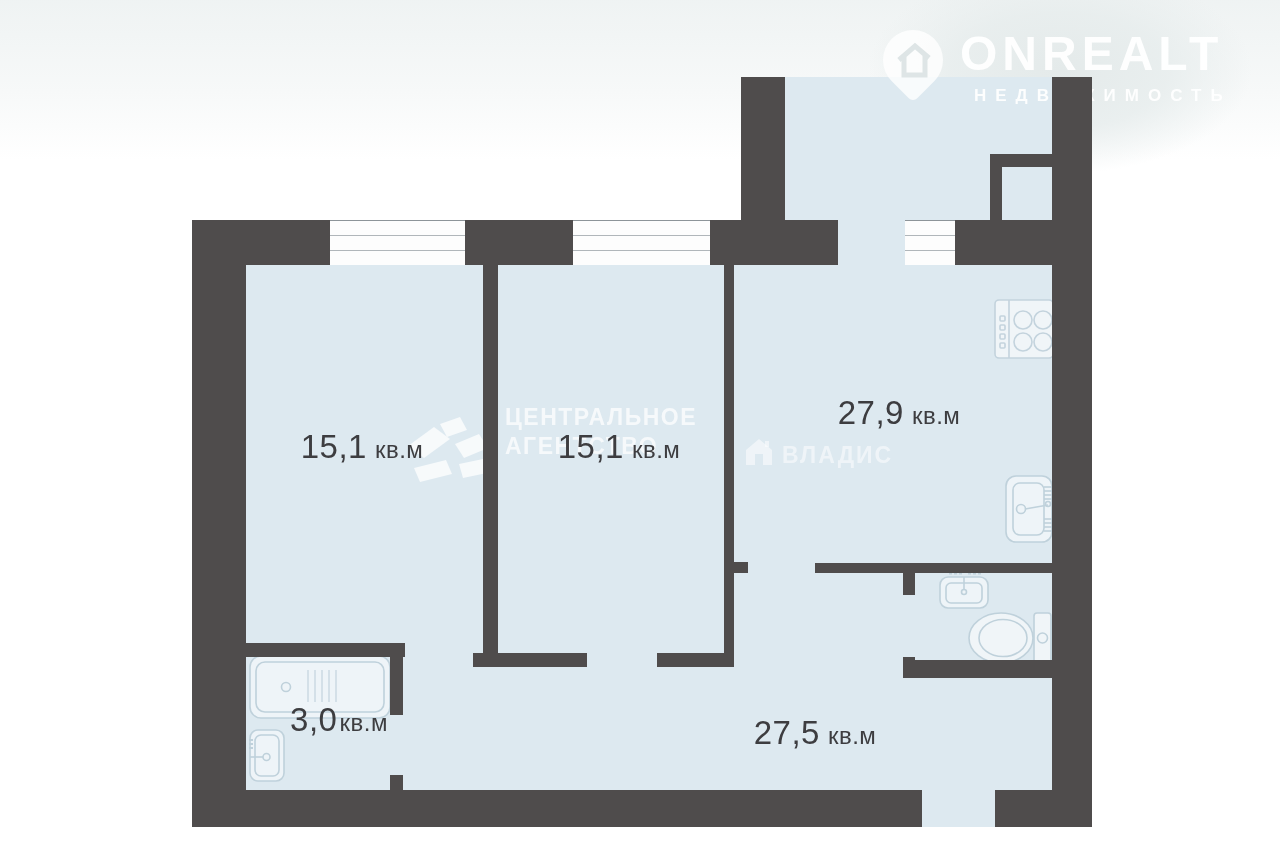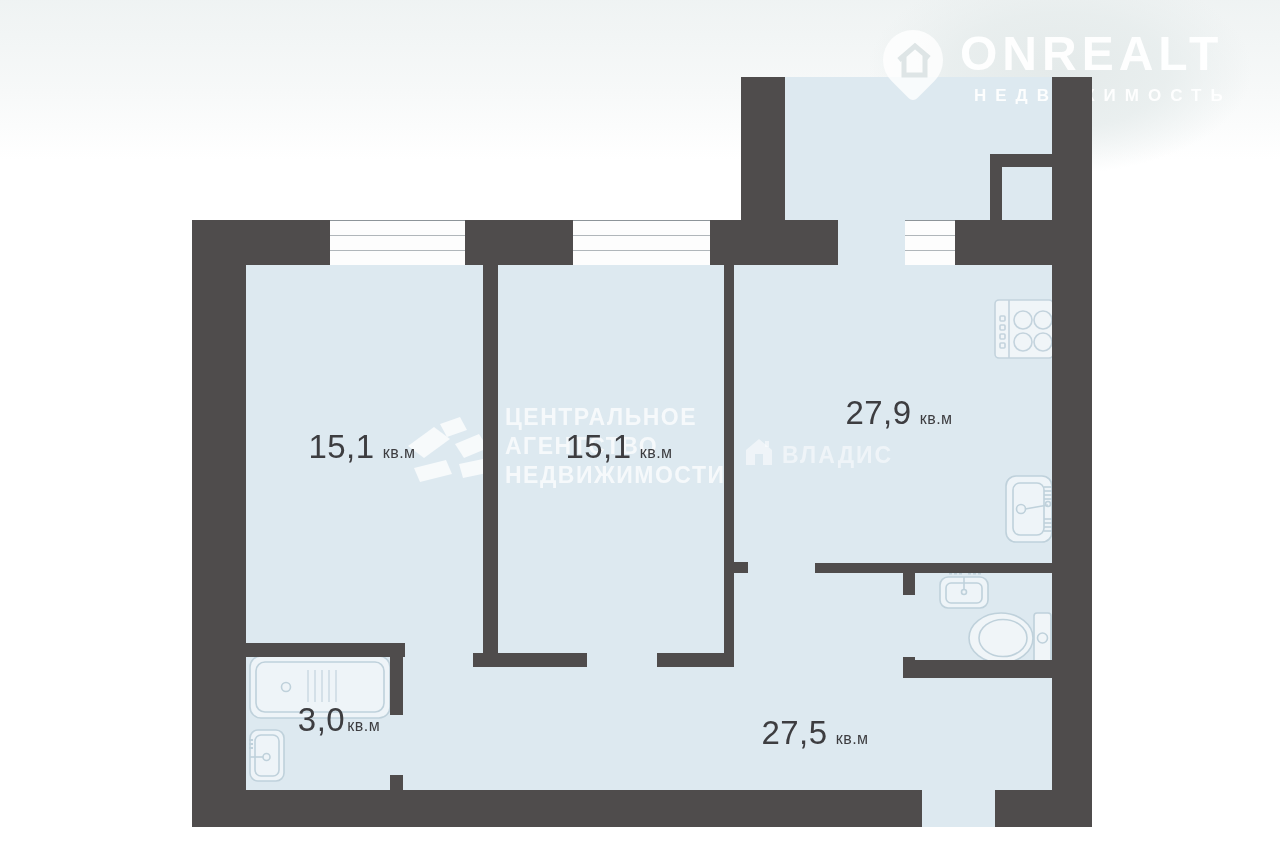--- a/index.html
+++ b/index.html
@@ -24,21 +24,21 @@
   .window::before{top:14px}
   .window::after{top:29px}
   .fixture{position:absolute;z-index:3;}
   .fixture svg{display:block}
   
   .room-label{
     position:absolute;z-index:6;transform:translate(-50%,-50%);
     color:#3d3d40;white-space:nowrap;font-weight:300;letter-spacing:.5px;
   }
   .room-label .num{font-size:33px;}
-  .room-label .unit{font-size:16px;margin-left:8px;}
+  .room-label .unit{font-size:24px;margin-left:8px;}
   .room-label.tight .unit{margin-left:2px;}
   
   .wm{position:absolute;z-index:2;color:rgba(255,255,255,.72);font-weight:bold;}
   .wm-can-text{left:505px;top:403px;font-size:23px;line-height:29px;letter-spacing:1.5px;}
   .wm-can-logo{left:402px;top:416px;}
   .wm-vladis{left:744px;top:437px;display:flex;align-items:center;color:rgba(255,255,255,.52);
     font-size:23px;letter-spacing:2px;}
   .wm-vladis .txt{margin-left:8px;}
   
   .onrealt-name{position:absolute;left:960px;top:26px;z-index:2;font-size:48px;font-weight:bold;
@@ -199,21 +199,20 @@
       <path d="M38 8 L58 1 L65 14 L45 21 Z"></path>
       <path d="M53 28 L77 18 L86 32 L62 42 Z"></path>
       <path d="M12 52 L44 44 L50 58 L18 66 Z"></path>
       <path d="M57 48 L81 43 L85 57 L61 62 Z"></path>
     </g>
   </svg>
 </div>
 <div class="wm wm-can-text">
   <div>ЦЕНТРАЛЬНОЕ</div>
   <div>АГЕНТСТВО</div>
-  <div>НЕДВИЖИМОСТИ</div>
 </div>
 
 <div class="wm wm-vladis">
   <span>
     <svg width="30" height="30" viewBox="0 0 30 30">
       <path d="M15 2 L28 13 L28 28 L2 28 L2 13 Z" fill="rgba(255,255,255,.52)"></path>
       <rect x="21" y="4" width="4" height="6" fill="rgba(255,255,255,.52)"></rect>
       <rect x="11" y="17" width="8" height="11" fill="#dde9f0"></rect>
     </svg>
   </span>

